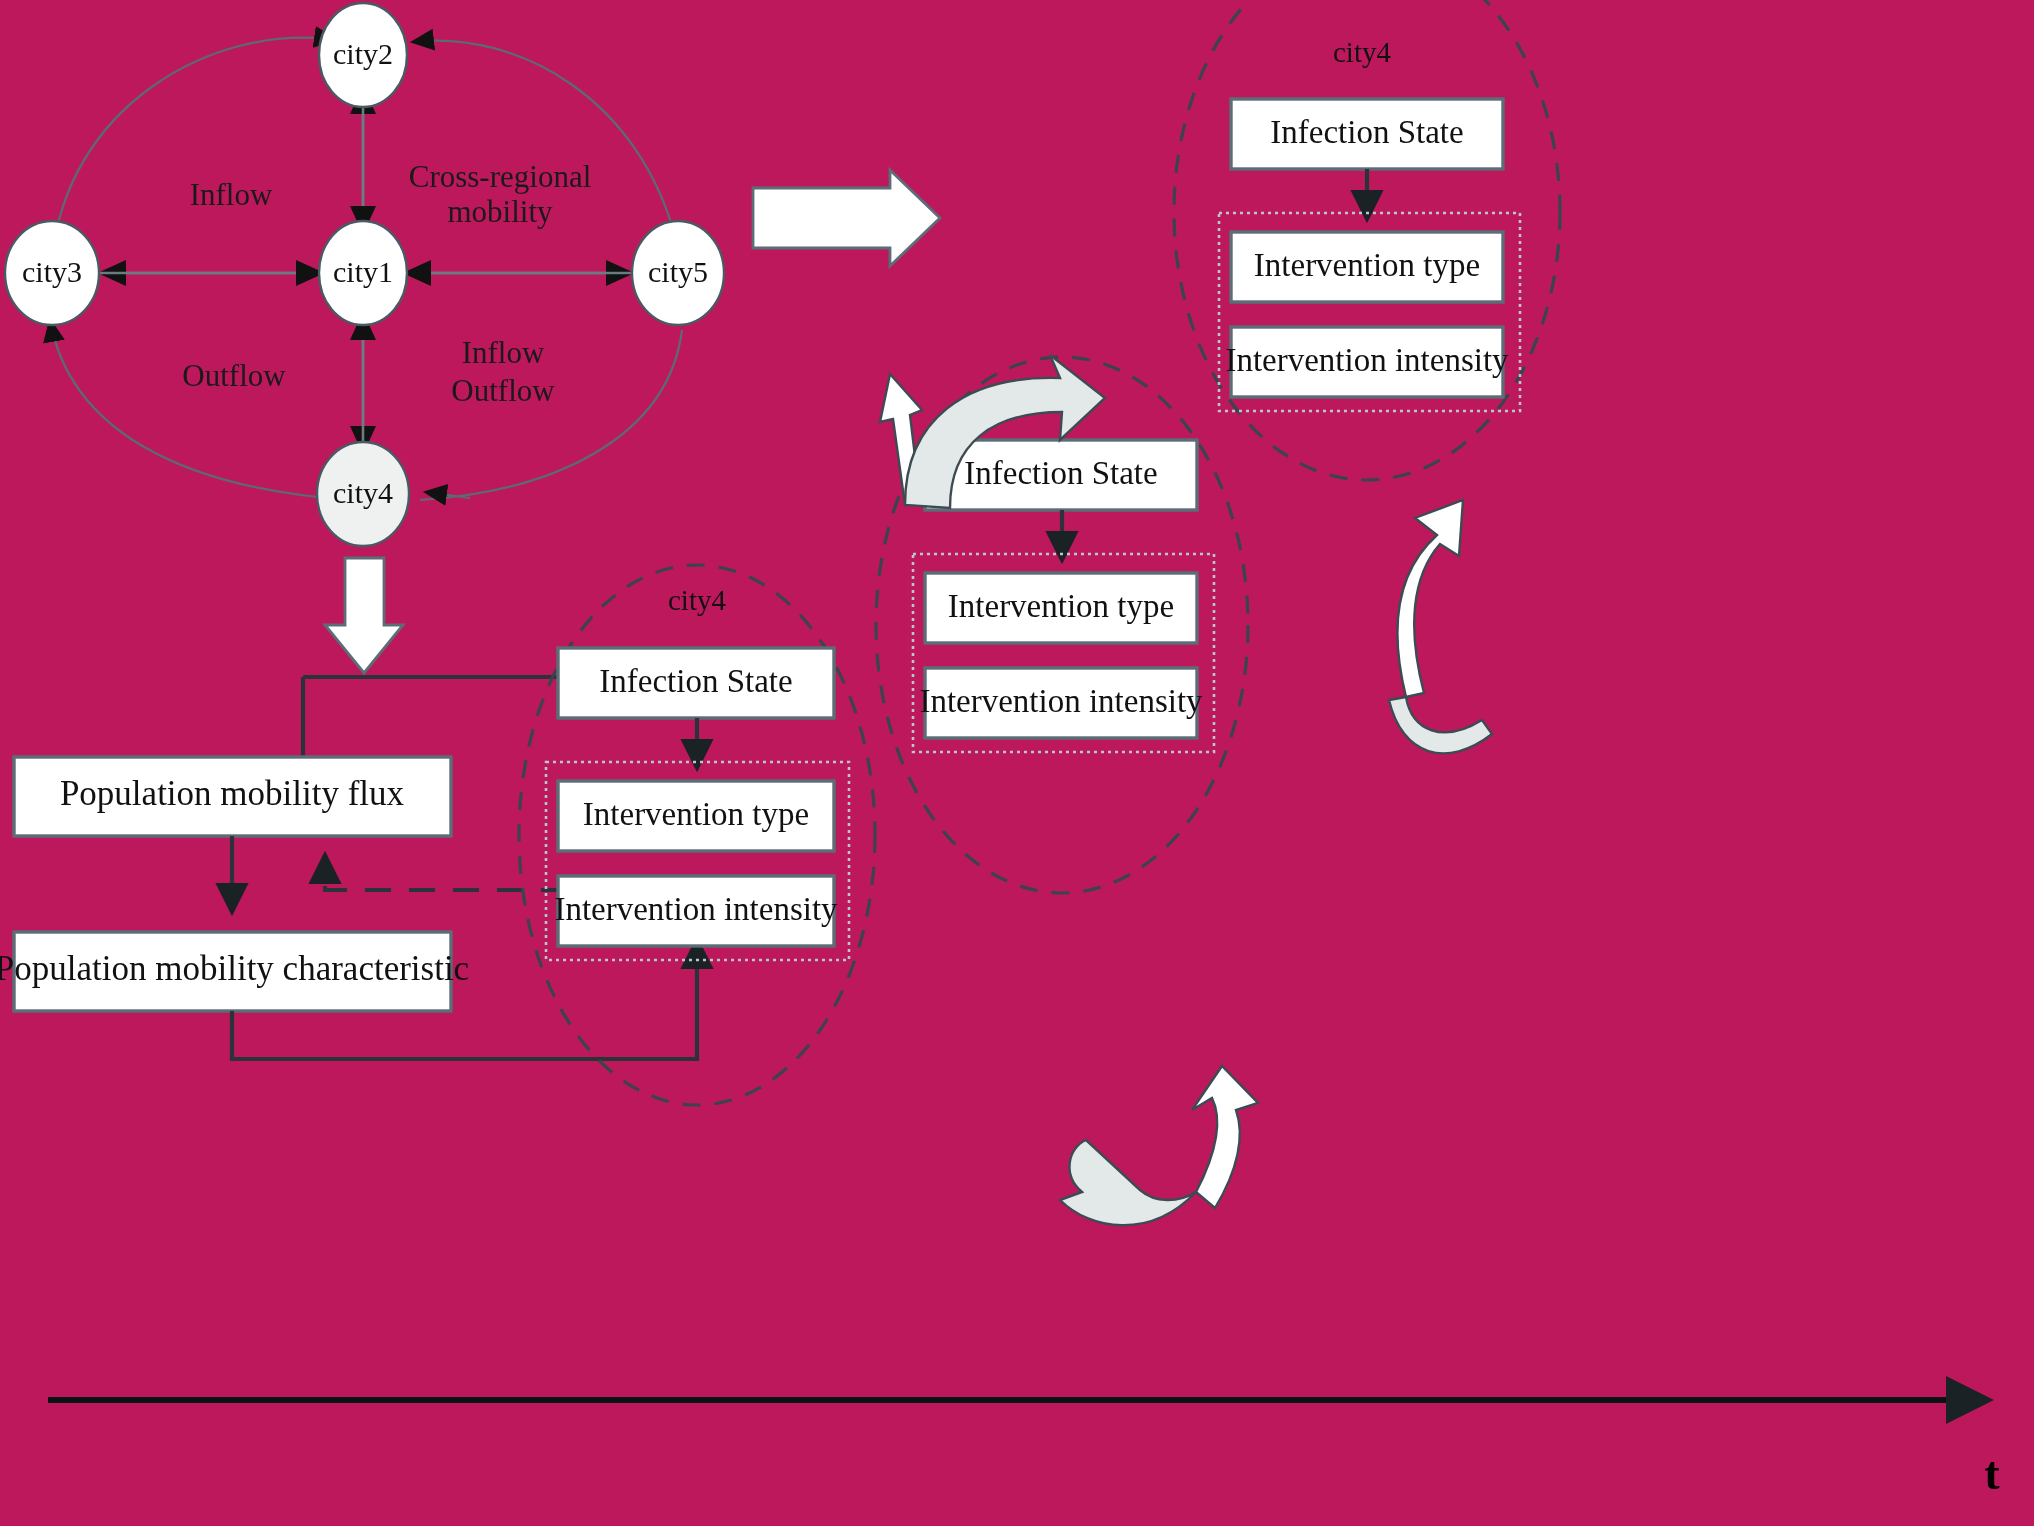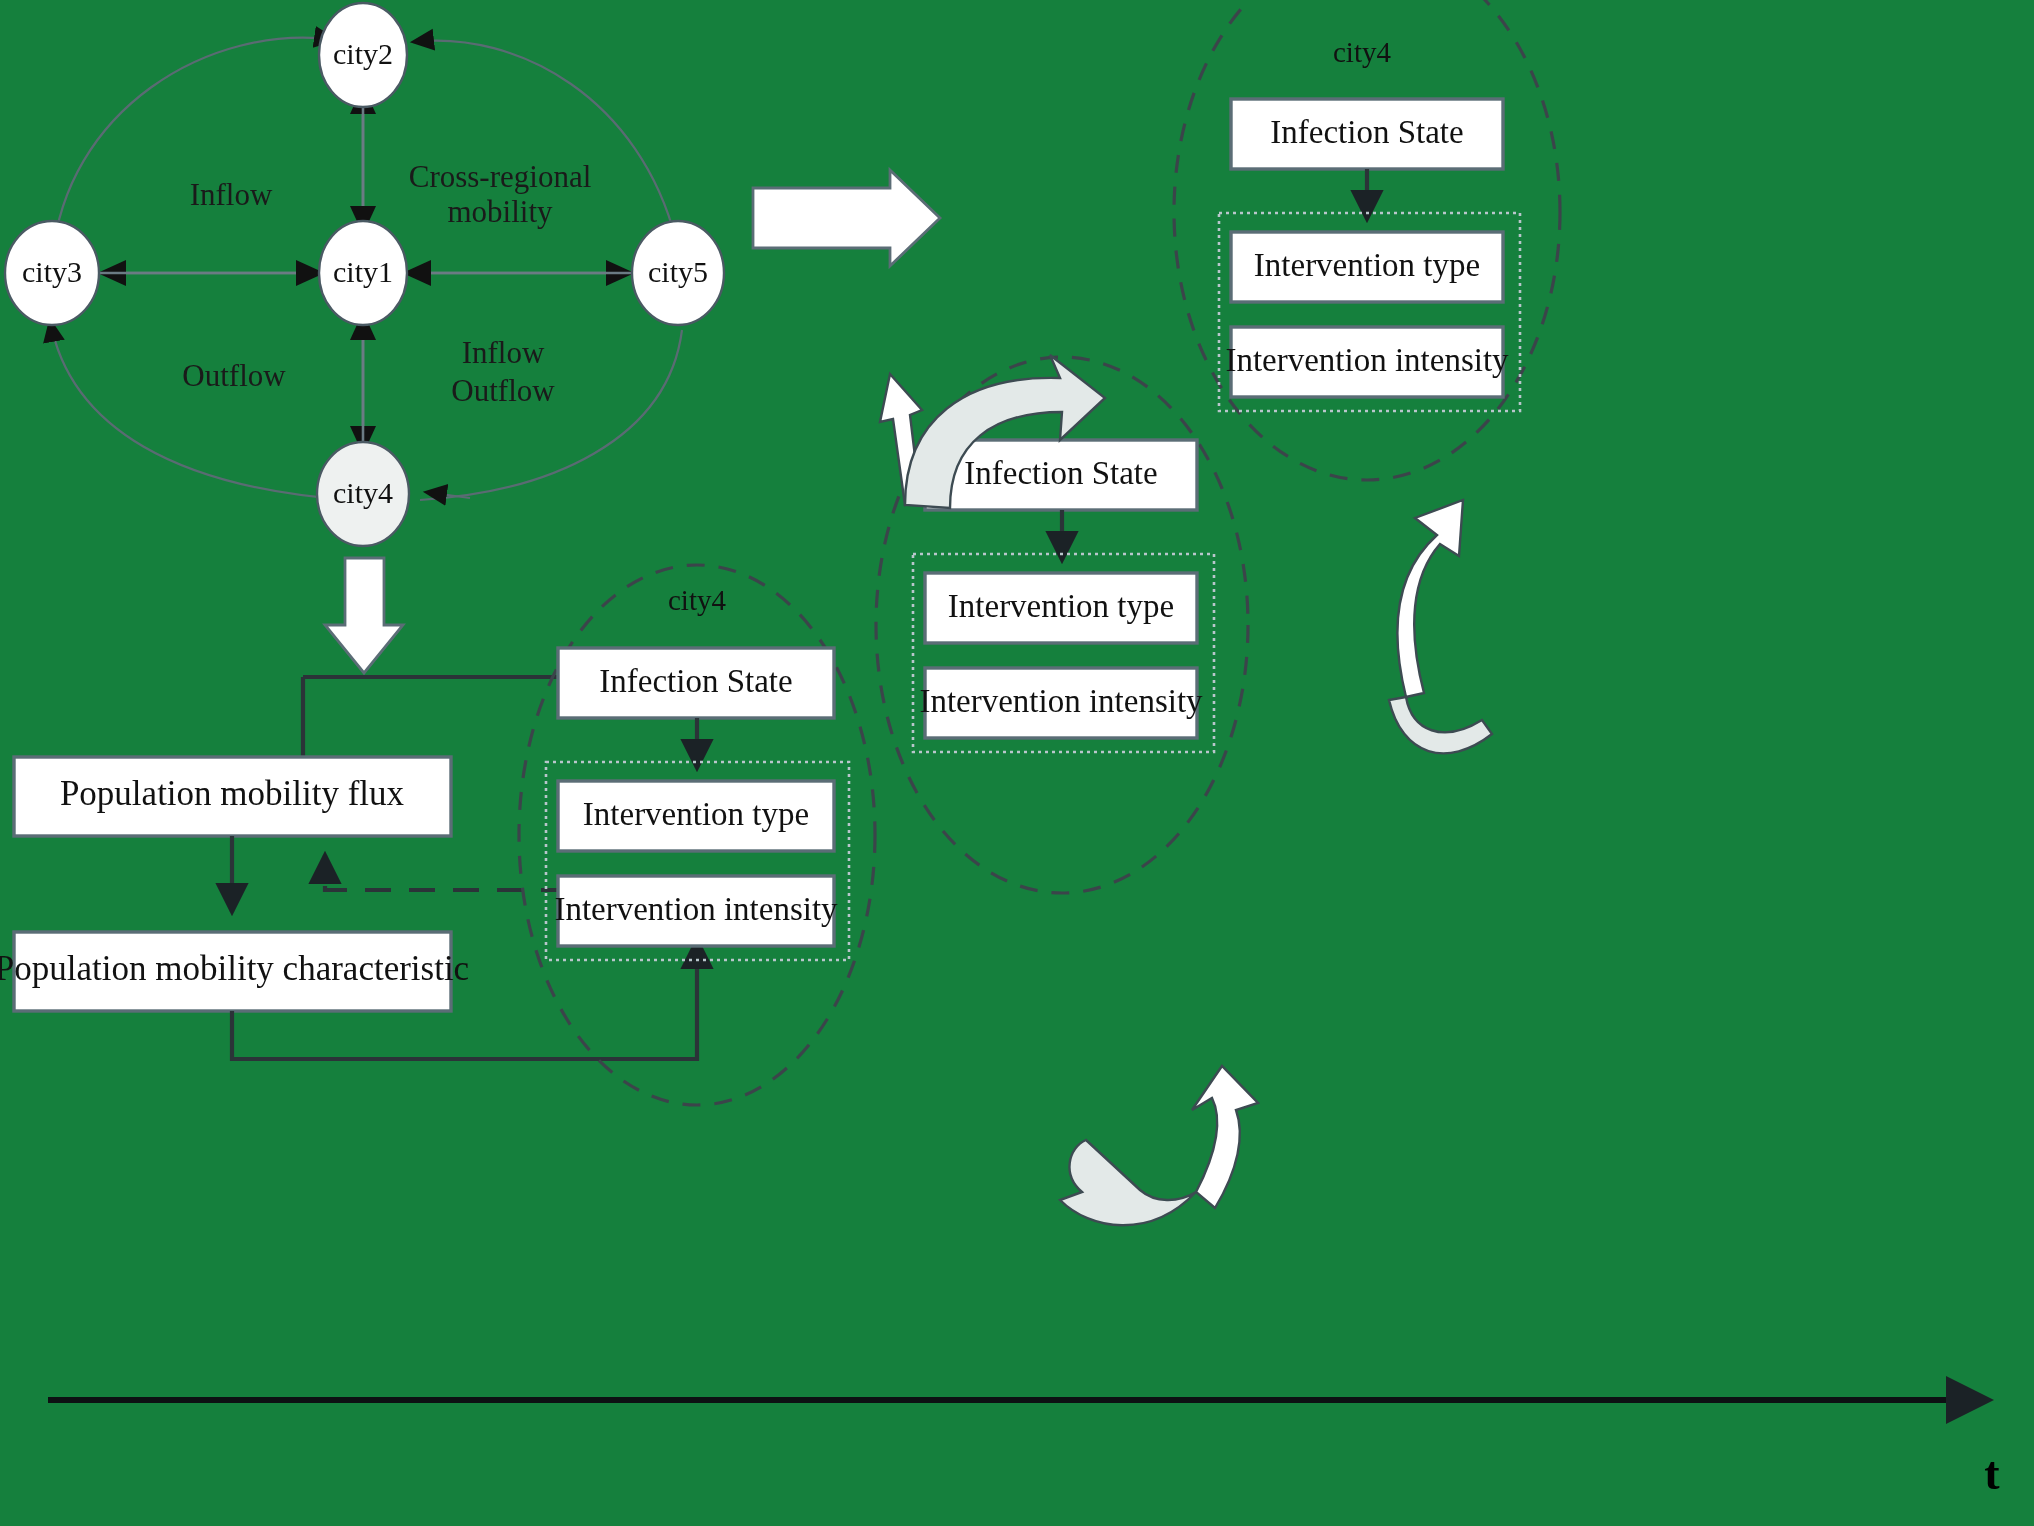--- a/index.html
+++ b/index.html
@@ -9,21 +9,21 @@
     background: #ffffff;
   }
   body {
     font-family: "Liberation Serif", "DejaVu Serif", serif;
   }
   #stage {
     position: relative;
     width: 2034px;
     height: 1526px;
     overflow: hidden;
-    background: #15803d;
+    background: #be185d;
   }
   #svg-root {
     position: absolute;
     left: 0;
     top: 0;
     width: 2034px;
     height: 1526px;
   }
   .node-label {
     font-family: "Liberation Serif", "DejaVu Serif", serif;

